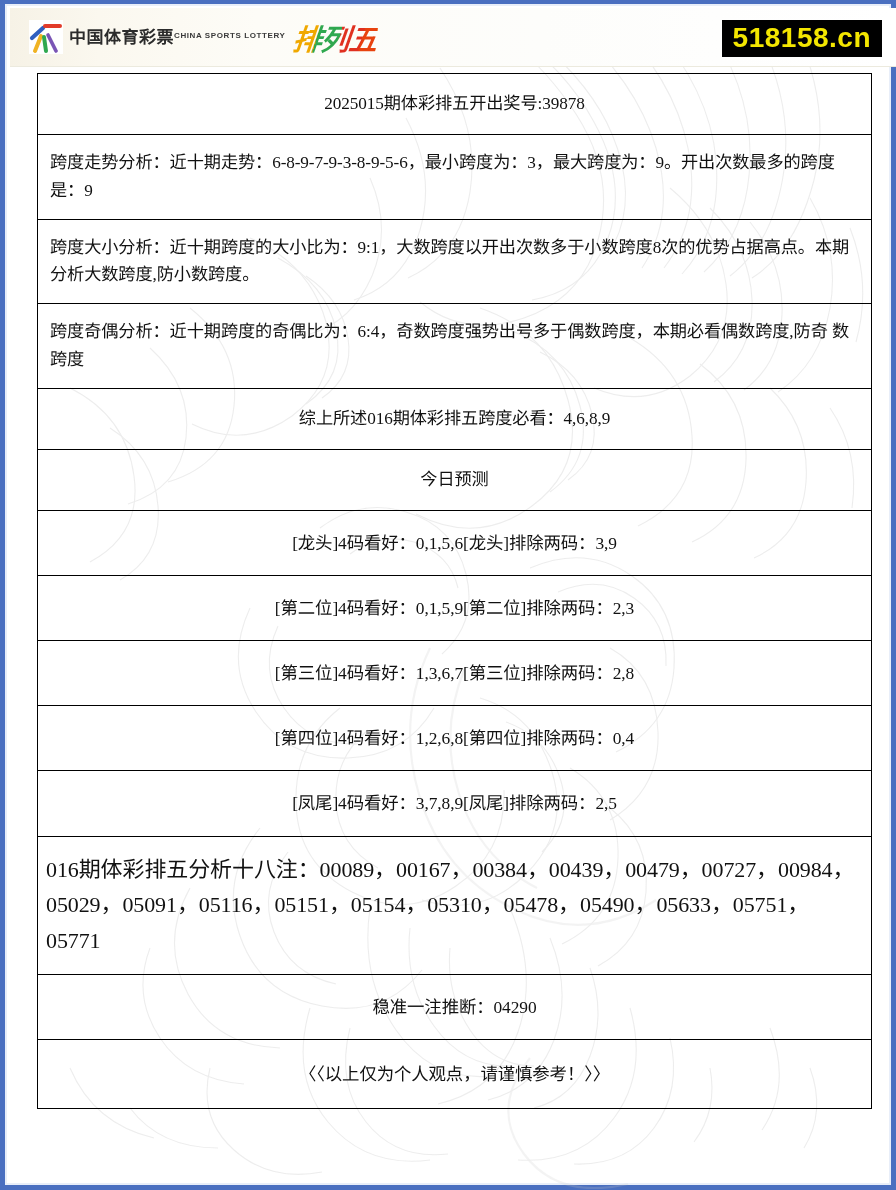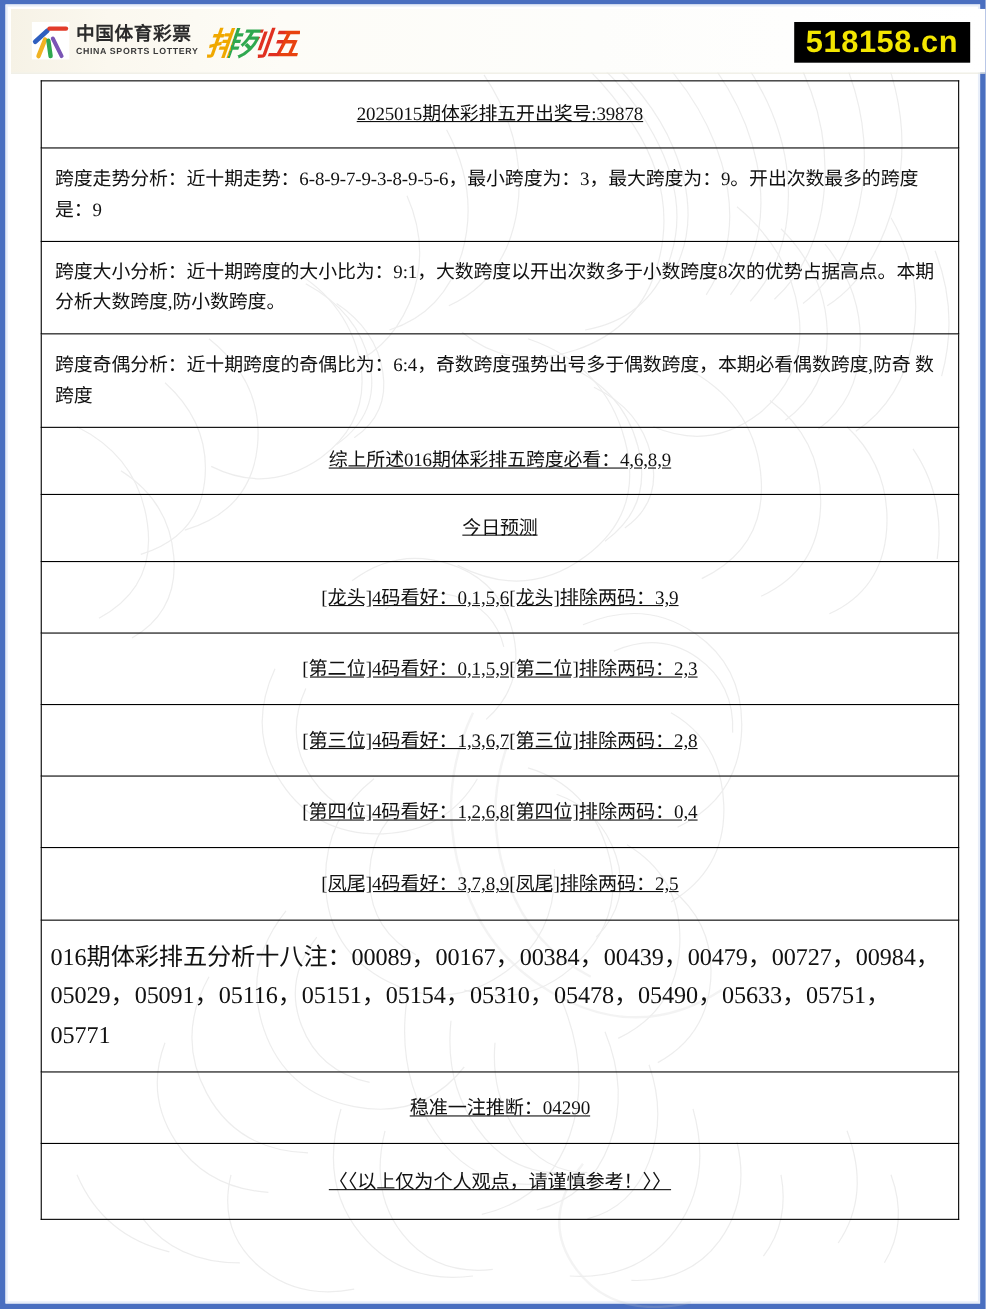--- a/index.html
+++ b/index.html
@@ -69,21 +69,21 @@
     left: 17px;
     top: 6px;
     height: 46px;
     display: flex;
     align-items: center;
     gap: 4px;
   }
   .logo-mark { width: 38px; height: 38px; position: relative; }
   .logo-words {
     display: flex;
-    flex-direction: column;
+    flex-direction: row;
     justify-content: center;
     line-height: 1;
   }
   .logo-cn {
     font-family: "DejaVu Sans", "Liberation Sans", sans-serif;
     font-size: 17px;
     font-weight: bold;
     color: #2b2b2b;
     letter-spacing: 0.5px;
   }
@@ -163,21 +163,20 @@
   }
   .cell {
     padding: 14px 10px 14px 12px;
     font-size: 17.2px;
     line-height: 1.62;
     letter-spacing: -0.1px;
   }
   .cell.center {
     text-align: center;
     padding-left: 10px;
-    text-decoration: underline;
   }
   .cell.head {
     padding-top: 16px;
     padding-bottom: 16px;
   }
   .cell.pred {
     padding-top: 18px;
     padding-bottom: 18px;
     font-size: 17.4px;
   }

